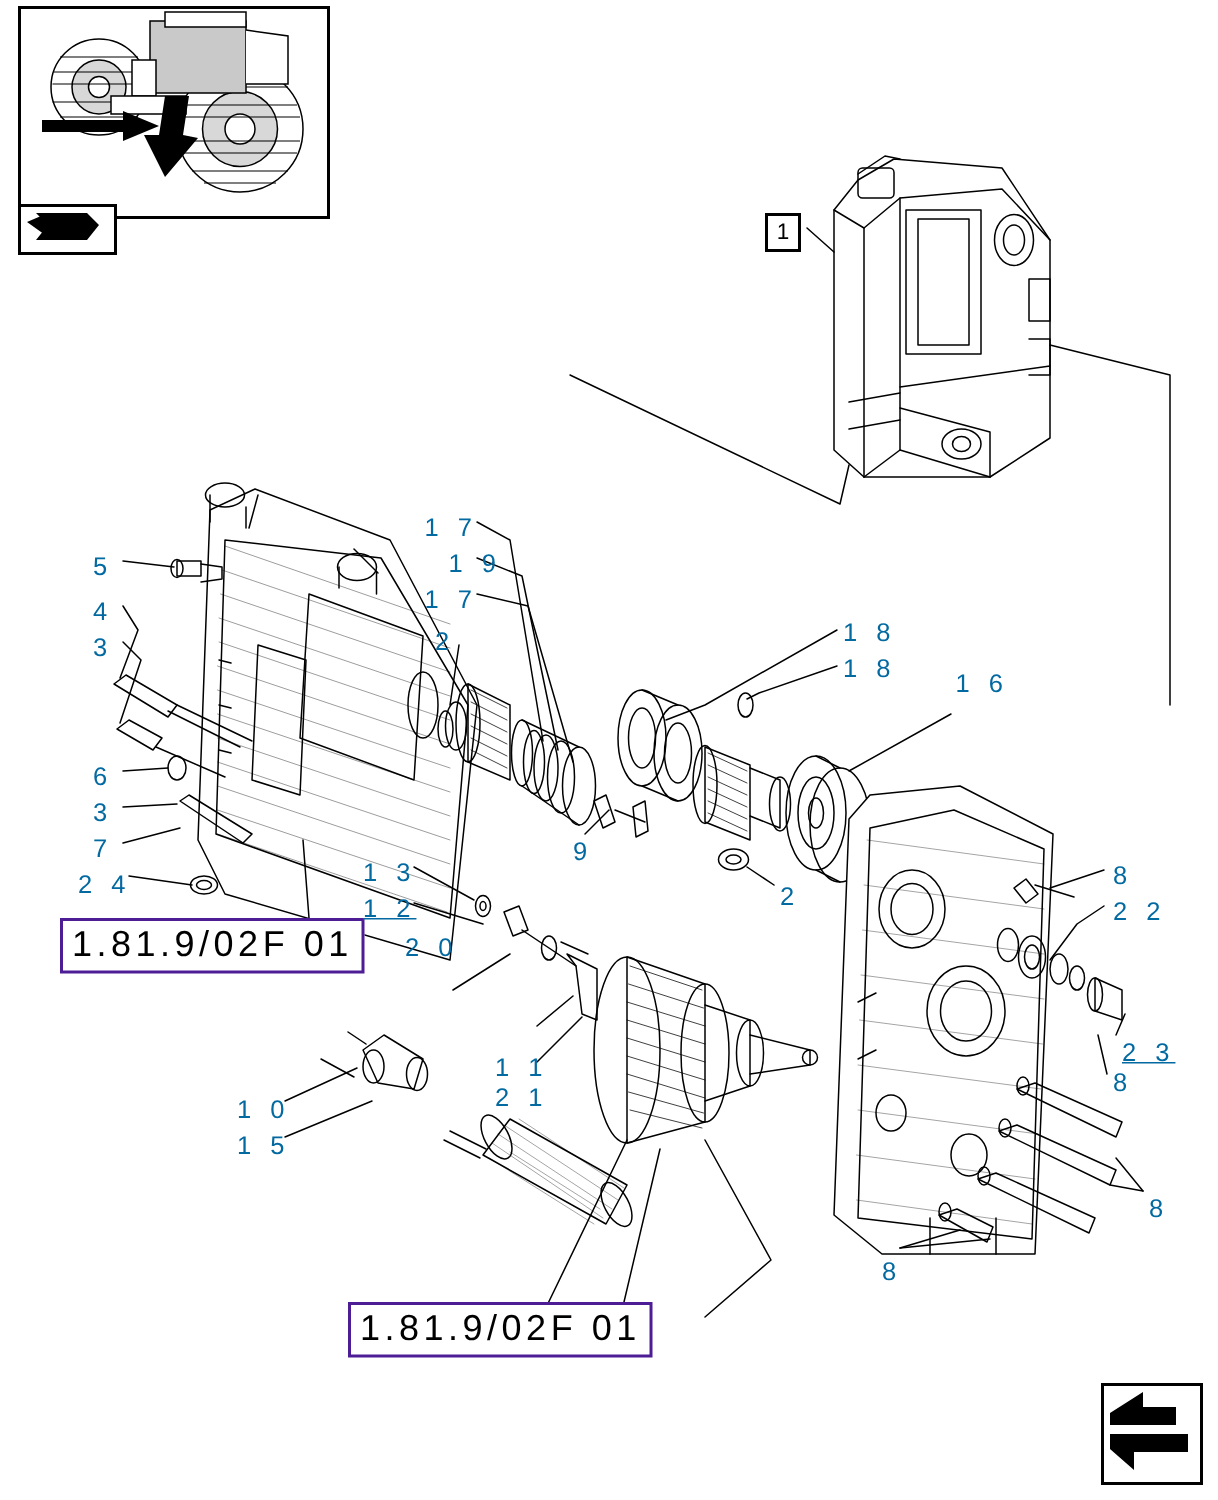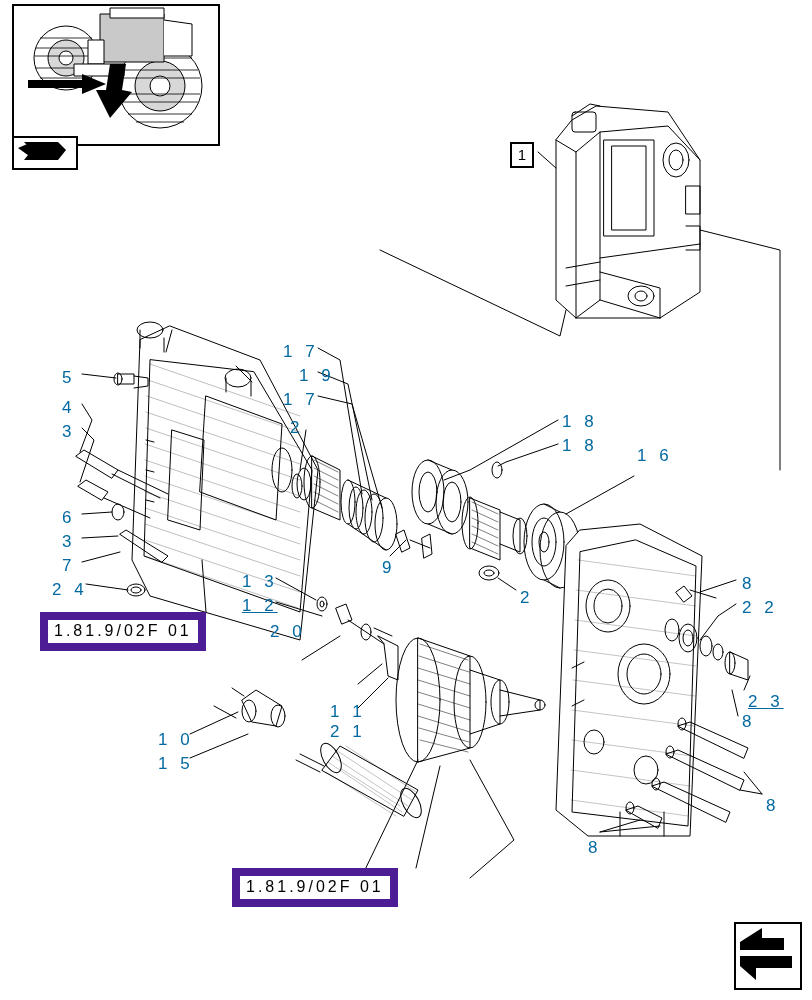--- a/index.html
+++ b/index.html
@@ -20,23 +20,23 @@
     position: absolute;
     font-family: "Liberation Sans", sans-serif;
     font-size: 17px;
     letter-spacing: 4px;
     color: #0369a1;
     white-space: nowrap;
   }
   
   .refbox {
     position: absolute;
-    border: 8px solid #4c1d95;
-    background: #ffffff;
-    font-size: 16px;
+    border: 2px solid #4c1d95;
+    background: #ffffff;
+    font-size: 24px;
     letter-spacing: 3px;
     padding: 2px 6px 3px 6px;
     white-space: nowrap;
   }
   .item-box {
     position: absolute;
     border: 2px solid #000000;
     background: #ffffff;
     width: 20px;
     height: 22px;

